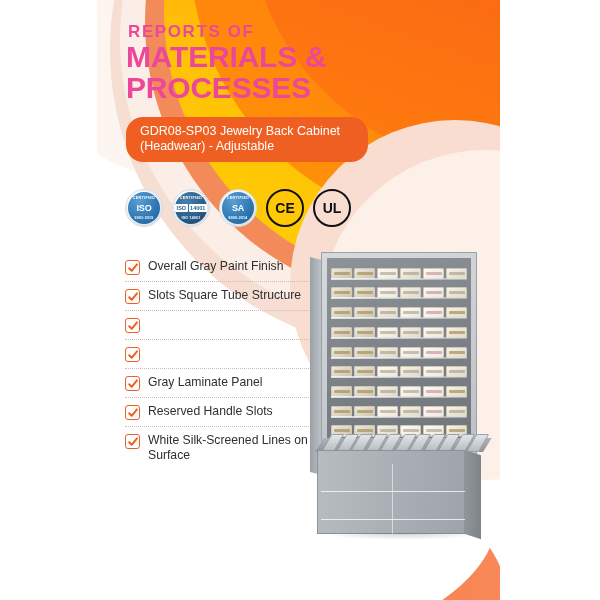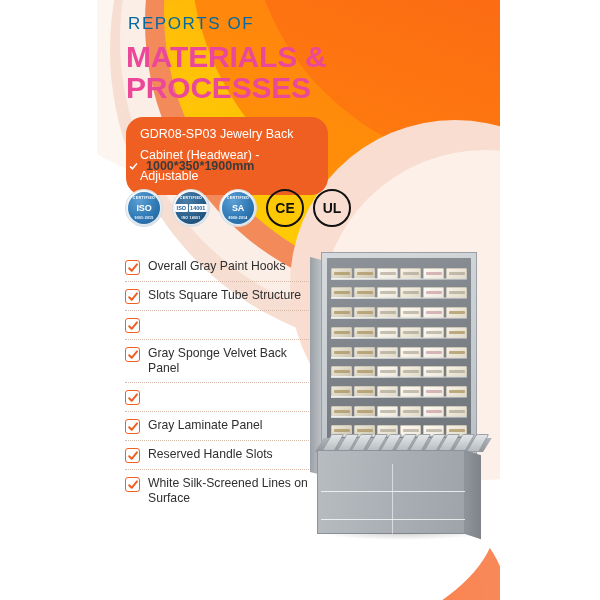--- a/index.html
+++ b/index.html
@@ -65,34 +65,34 @@
   }
   .swoosh-mask{
     position:absolute;left:-160px;bottom:-70px;width:560px;height:250px;
     border-radius:50%;background:#ffffff;transform:rotate(-6deg);
   }
 
   
   .content{position:absolute;inset:0;}
 
   .kicker{
-    position:absolute;left:31px;top:14px;
-    font-size:17px;letter-spacing:1.6px;color:#0369a1;font-weight:400;
+    position:absolute;left:31px;top:22px;
+    font-size:17px;letter-spacing:1.6px;color:#ec4899;font-weight:700;
   }
   .h1{
     position:absolute;left:29px;top:41px;width:330px;
     font-size:30px;line-height:31px;font-weight:bold;color:#ec4899;
     letter-spacing:-0.2px;
   }
 
   .title-pill{
-    position:absolute;left:29px;top:117px;width:202px;
+    position:absolute;left:29px;top:117px;width:242px;
     background:#ef5f22;border-radius:17px;
     padding:7px 14px 8px 14px;box-sizing:border-box;
-    color:#ffffff;font-size:12.5px;line-height:21px;font-weight:500;
+    color:#ffffff;font-size:12.5px;line-height:15px;font-weight:500;
   }
 
   .dim-row{
     position:absolute;left:29px;top:159px;display:flex;align-items:center;gap:6px;
   }
   .dim-chip{
     width:14px;height:14px;border-radius:3px;background:#ef5f22;
     display:flex;align-items:center;justify-content:center;flex:none;
   }
   .dim-chip svg{display:block;}
@@ -272,28 +272,20 @@
 
     <div class="kicker">REPORTS OF</div>
 
     <div class="h1">
       <div>MATERIALS &amp;</div>
       <div>PROCESSES</div>
     </div>
 
     <div class="title-pill">GDR08-SP03 Jewelry Back Cabinet (Headwear) - Adjustable</div>
 
-    <div class="dim-row">
-      <span class="dim-chip">
-        <svg width="9" height="9" viewBox="0 0 10 10" aria-hidden="true">
-          <path d="M1.6 5.4 L3.9 7.6 L8.4 2.1" fill="none" stroke="#ffffff" stroke-width="1.7" stroke-linecap="round" stroke-linejoin="round"></path>
-        </svg>
-      </span>
-      <span class="dim-text">1000*350*1900mm</span>
-    </div>
 
     <div class="certs">
 
       <div class="cert">
         <div class="cert-ring"></div>
         <div class="cert-disc">
           <span class="cert-top">CERTIFIED</span>
           <span class="cert-lbl">ISO</span>
           <span class="cert-sub">9001:2015</span>
         </div>
@@ -331,48 +323,40 @@
     </div>
 
     <div class="features">
 
       <div class="feat">
         <span class="chk">
           <svg width="10" height="10" viewBox="0 0 10 10" aria-hidden="true">
               <path d="M1.2 5.2 L3.7 7.8 L9 1.4" fill="none" stroke="#ef5f22" stroke-width="2" stroke-linecap="round" stroke-linejoin="round"></path>
             </svg>
         </span>
-        <span class="feat-t">Overall Gray Paint Hooks</span>
+        <span class="feat-t">Overall Gray Paint Finish</span>
       </div>
 
       <div class="feat">
         <span class="chk">
           <svg width="10" height="10" viewBox="0 0 10 10" aria-hidden="true">
               <path d="M1.2 5.2 L3.7 7.8 L9 1.4" fill="none" stroke="#ef5f22" stroke-width="2" stroke-linecap="round" stroke-linejoin="round"></path>
             </svg>
         </span>
         <span class="feat-t">Slots Square Tube Structure</span>
       </div>
 
       <div class="feat">
         <span class="chk">
           <svg width="10" height="10" viewBox="0 0 10 10" aria-hidden="true">
               <path d="M1.2 5.2 L3.7 7.8 L9 1.4" fill="none" stroke="#ef5f22" stroke-width="2" stroke-linecap="round" stroke-linejoin="round"></path>
             </svg>
         </span>
       </div>
 
-      <div class="feat">
-        <span class="chk">
-          <svg width="10" height="10" viewBox="0 0 10 10" aria-hidden="true">
-              <path d="M1.2 5.2 L3.7 7.8 L9 1.4" fill="none" stroke="#ef5f22" stroke-width="2" stroke-linecap="round" stroke-linejoin="round"></path>
-            </svg>
-        </span>
-        <span class="feat-t">Gray Sponge Velvet Back Panel</span>
-      </div>
 
       <div class="feat">
         <span class="chk">
           <svg width="10" height="10" viewBox="0 0 10 10" aria-hidden="true">
               <path d="M1.2 5.2 L3.7 7.8 L9 1.4" fill="none" stroke="#ef5f22" stroke-width="2" stroke-linecap="round" stroke-linejoin="round"></path>
             </svg>
         </span>
       </div>
 
       <div class="feat">

